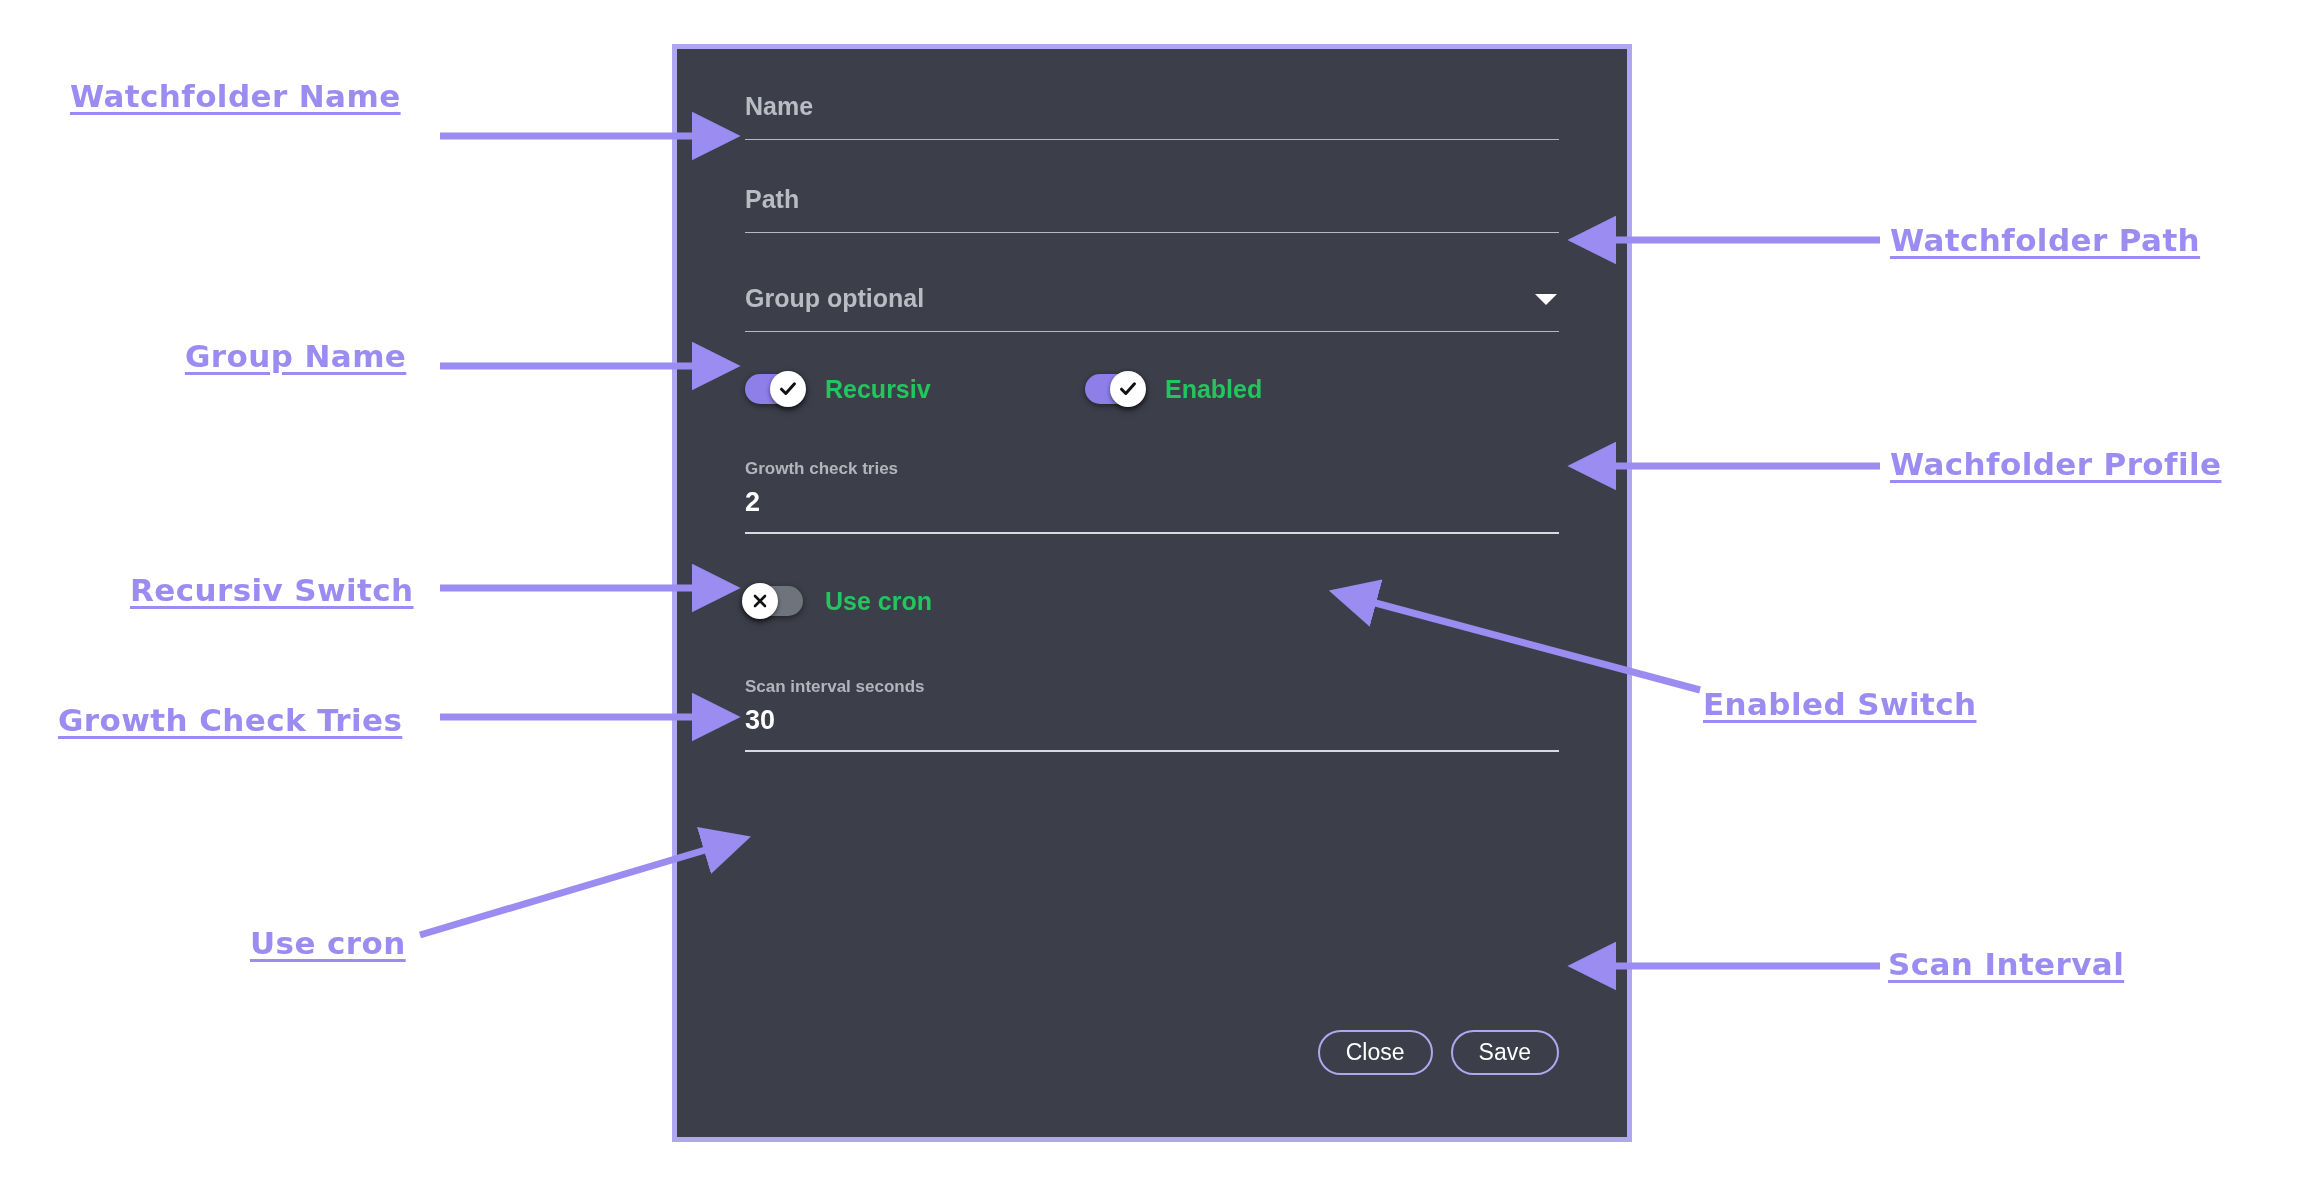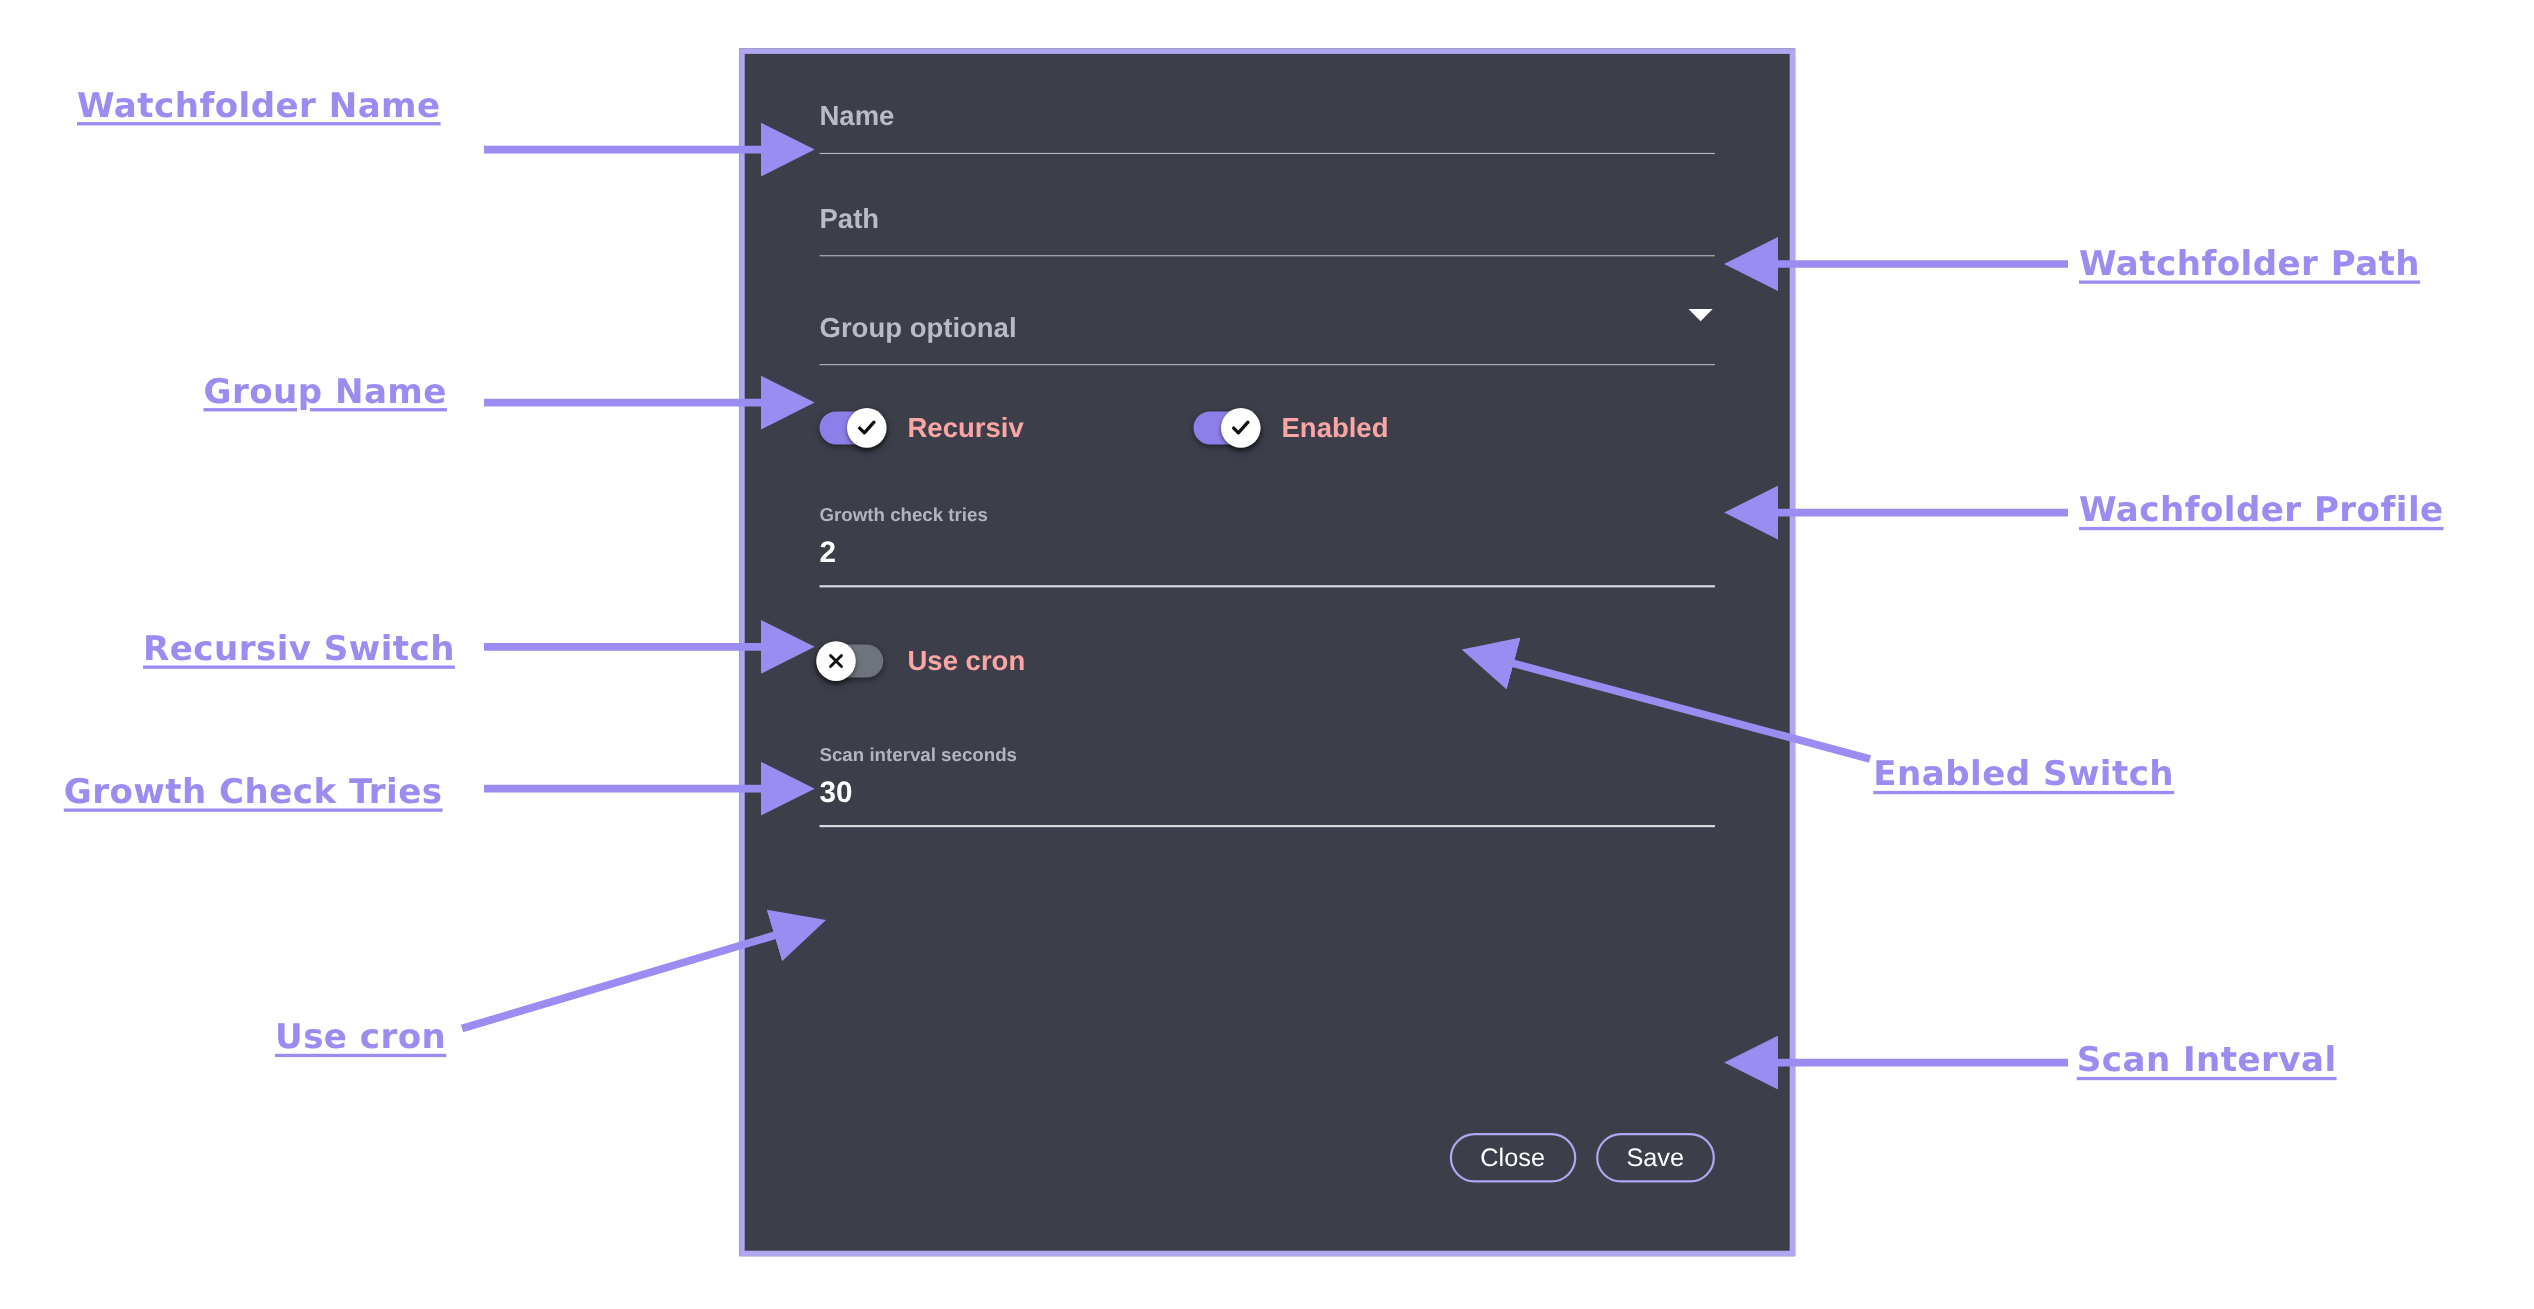--- a/index.html
+++ b/index.html
@@ -79,21 +79,21 @@
   }
   .field-underline {
     height: 1px;
     background: #b6b9c1;
     width: 100%;
   }
   .field-underline.bright { background: #d8dade; height: 2px; }
 
   .select-field .field-row {
     display: flex;
-    align-items: flex-start;
+    align-items: center;
     justify-content: space-between;
   }
   .caret {
     width: 0; height: 0;
     border-left: 11px solid transparent;
     border-right: 11px solid transparent;
     border-top: 11px solid #ffffff;
     margin-bottom: 14px;
     margin-right: 2px;
   }
@@ -142,21 +142,21 @@
     background: #ffffff;
     display: flex;
     align-items: center;
     justify-content: center;
     box-shadow: 0 2px 4px rgba(0,0,0,0.5);
   }
   .switch.on  .thumb { right: -3px; }
   .switch.off .thumb { left: -3px; }
   .thumb svg { display: block; }
   .switch-label {
-    color: #fca5a5;
+    color: #22c55e;
     font-size: 25px;
     margin-left: 22px;
     white-space: nowrap;
   }
 
   
   #dialog-footer {
     position: absolute;
     right: 68px;
     bottom: 62px;

